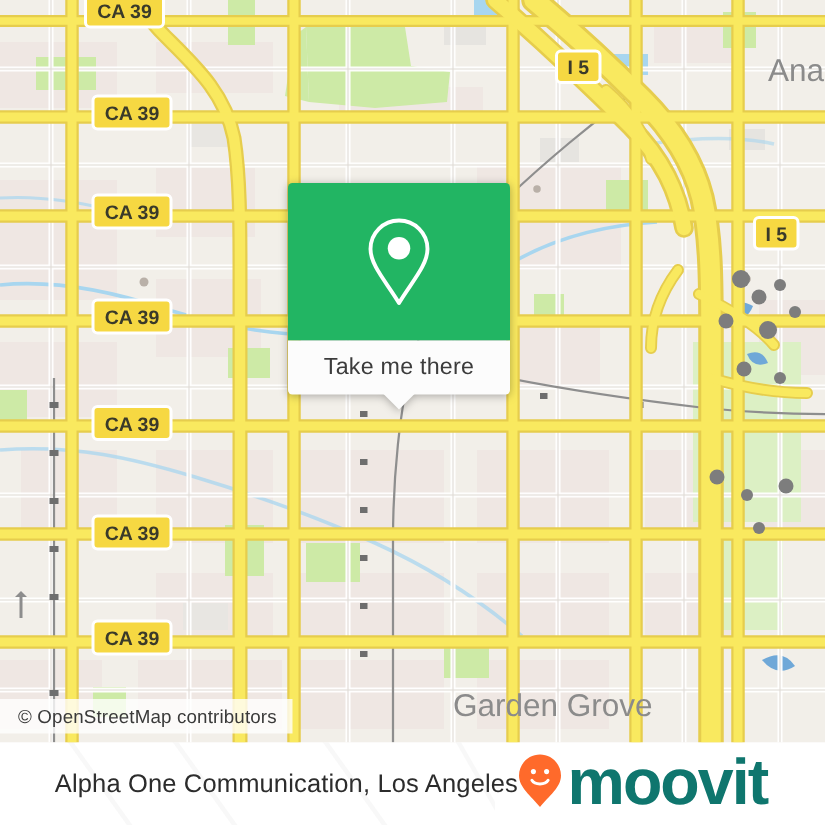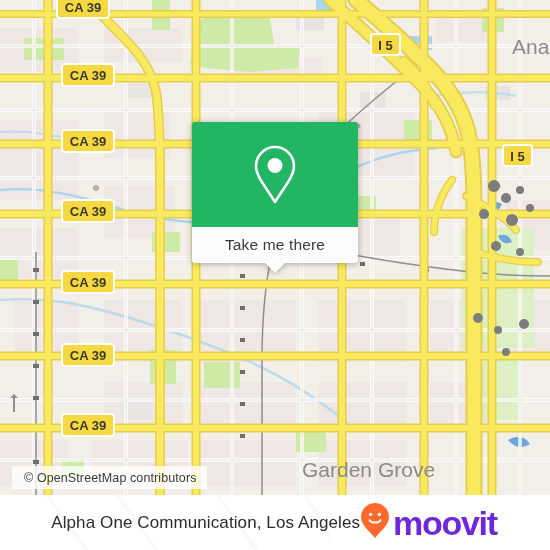--- a/index.html
+++ b/index.html
@@ -35,40 +35,40 @@
     position: absolute;
     left: 0; top: 0;
     width: 550px;
     height: 495px;
     display: block;
   }
 
   
   #attribution {
     position: absolute;
-    left: 12px;
+    left: 0;
     top: 466px;
     height: 23px;
     display: flex;
     align-items: center;
     padding: 0 10px 0 12px;
     background: rgba(255,255,255,0.78);
     font-size: 12.5px;
     color: #3a3a3a;
     letter-spacing: 0.1px;
     white-space: nowrap;
     z-index: 40;
   }
 
   
   #popup {
     position: absolute;
     left: 192px;
     top: 122px;
-    width: 166px;
+    width: 148px;
     z-index: 60;
     filter: drop-shadow(0 1px 3px rgba(0,0,0,0.30));
   }
   #popup-head {
     height: 105px;
     background: #22b563;
     border-radius: 3px 3px 0 0;
     display: flex;
     align-items: center;
     justify-content: center;
@@ -120,23 +120,23 @@
     color: #2c2c2c;
     letter-spacing: 0.1px;
     white-space: nowrap;
   }
   #brand {
     display: flex;
     align-items: center;
     gap: 2px;
   }
   #brand-wordmark {
-    font-size: 34px;
+    font-size: 43px;
     font-weight: bold;
-    color: #6d28d9;
+    color: #0f766e;
     letter-spacing: -1.3px;
     line-height: 1;
     margin-left: 1px;
   }
   
   #footer-bleed {
     position: absolute;
     left: 0; top: 0;
     width: 330px; height: 55px;
     opacity: 0.055;

